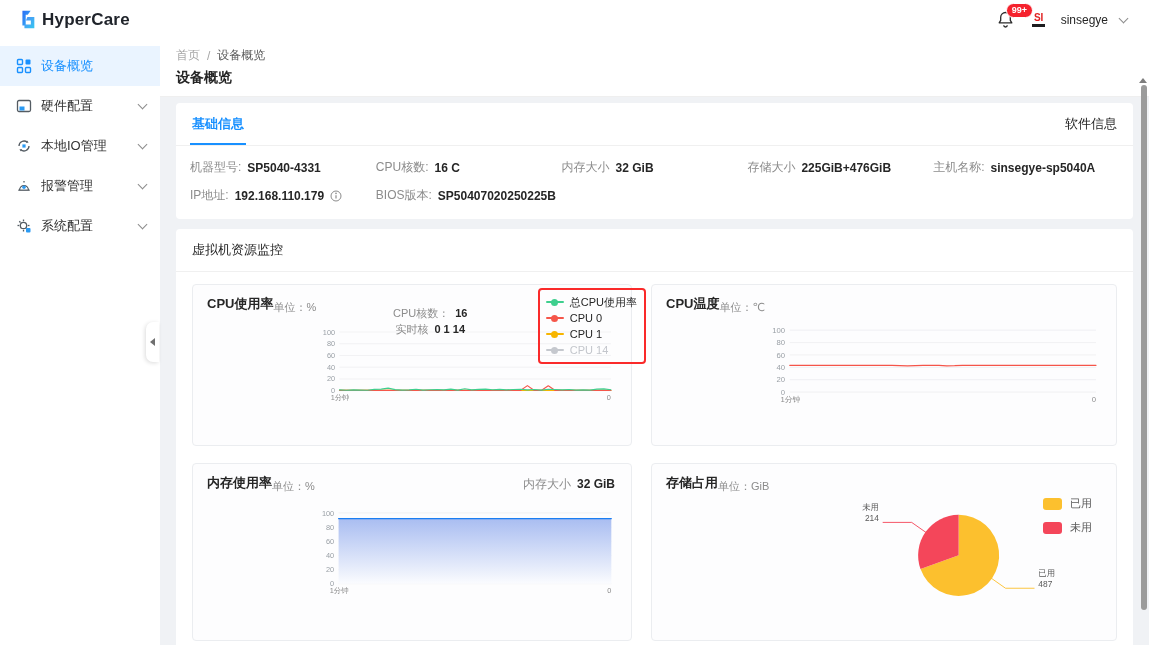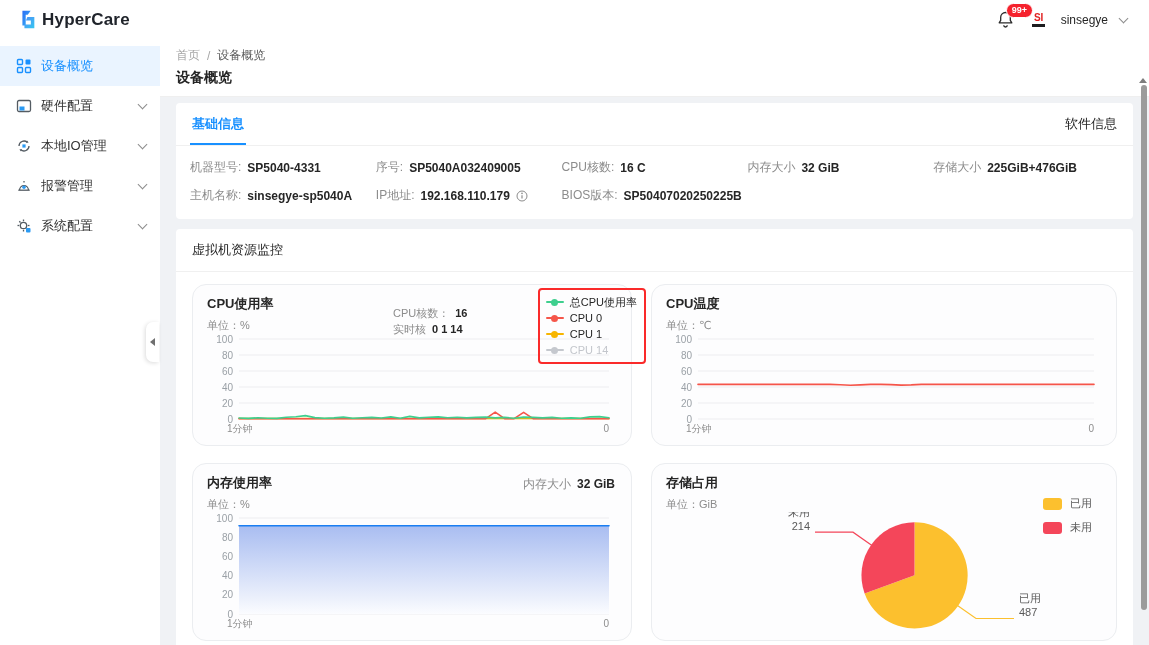--- a/index.html
+++ b/index.html
@@ -47,21 +47,21 @@
   
   .info-card { margin-bottom:10px; }
   .fields { display:grid; grid-template-columns:repeat(5,1fr); row-gap:11px; padding:13px 14px 15px;text-align:right; }
   .field { font-size:12px; display:flex; gap:6px; align-items:center; white-space:nowrap; }
   .flabel { color:#8c8c8c; }
   .fvalue { color:#262626; font-weight:700; }
   .info-i { cursor:pointer; display:inline-flex; }
 
   
   .charts { display:grid; grid-template-columns:440px 1fr; grid-template-rows:162px 178px; gap:17px 19px; padding:12px 16px 14px; }
-  .chart-card { border:1px solid #ebedf0; border-radius:14px; background:#fdfdfe; padding:10px 14px; position:relative; display:flex; flex-direction:column; }
+  .chart-card { border:1px solid #ebedf0; border-radius:4px; background:#fdfdfe; padding:10px 14px; position:relative; display:flex; flex-direction:row;text-align:center; }
   .cc-title { font-size:13px; font-weight:700; color:#262626; }
   .unit { font-size:11px; color:#8c8c8c; margin-top:5px; }
   svg.plot { flex:1; width:100%; display:block; }
 
   .cores { position:absolute; left:200px; top:20px; font-size:11px; line-height:16px; color:#8c8c8c; }
   .cores b { color:#262626; margin-left:6px; }
 
   .legend-annotation { position:absolute; top:3px; right:-15px; border:2px solid #fa2a2a; border-radius:4px; padding:4px 7px 4px 6px; z-index:3; }
   .legend-item { display:flex; align-items:center; gap:6px; height:16px; font-size:11px; color:#262626; cursor:pointer; }
   .legend-item.disabled { color:#c3c6cc; }
@@ -193,24 +193,20 @@
 
       <div class="card info-card">
         <div class="tabs">
           <div class="tab active">基础信息</div>
           <div class="tab">软件信息</div>
         </div>
         <div class="fields">
           <div class="field">
             <span class="flabel">机器型号:</span>
             <span class="fvalue">SP5040-4331</span>
-          </div>
-          <div class="field">
-            <span class="flabel">序号:</span>
-            <span class="fvalue">SP5040A032409005</span>
           </div>
           <div class="field">
             <span class="flabel">CPU核数:</span>
             <span class="fvalue">16 C</span>
           </div>
           <div class="field">
             <span class="flabel">内存大小</span>
             <span class="fvalue">32 GiB</span>
           </div>
           <div class="field">

